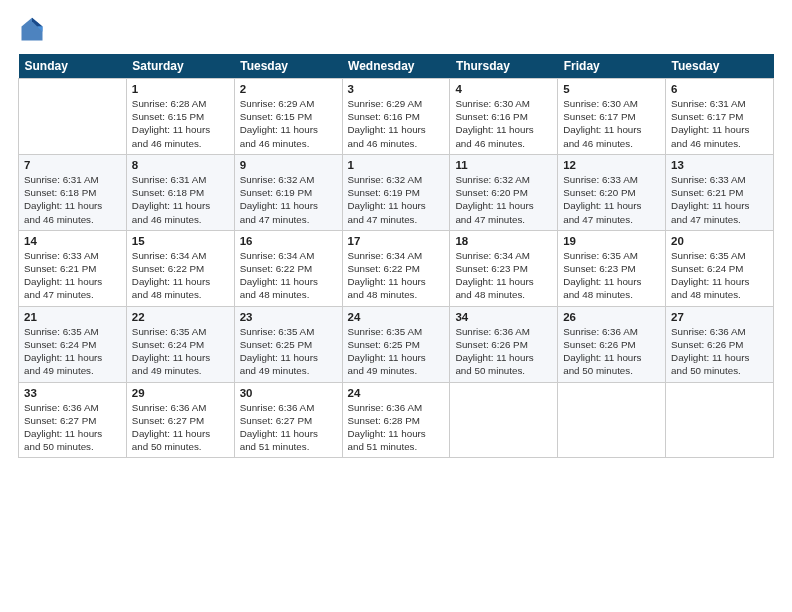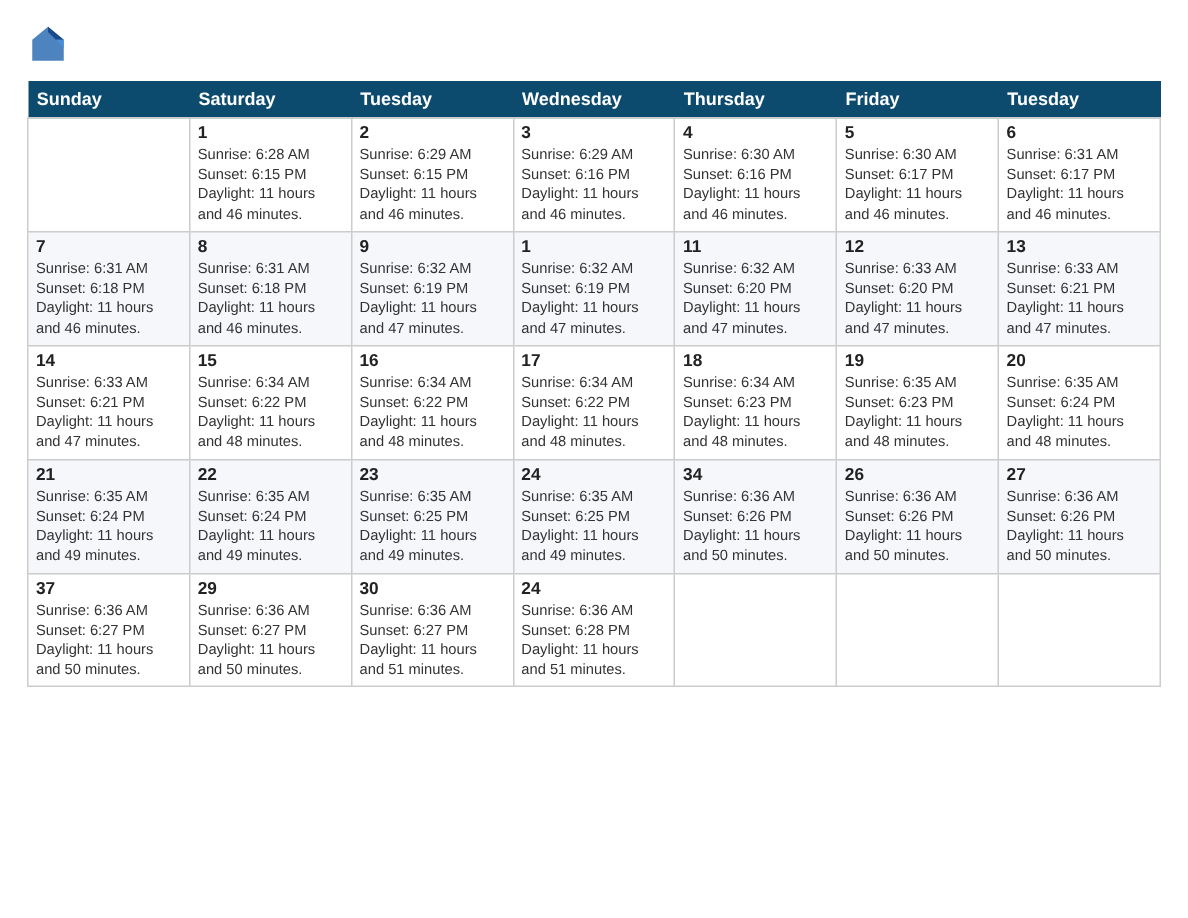--- a/index.html
+++ b/index.html
@@ -331,21 +331,21 @@
           <td>
             <span class="day-num">27</span>
             <div class="day-info" style="white-space: pre-line;">Sunrise: 6:36 AM
 Sunset: 6:26 PM
 Daylight: 11 hours
 and 50 minutes.</div>
           </td>
         </tr>
         <tr>
           <td>
-            <span class="day-num">37</span>
+            <span class="day-num">33</span>
             <div class="day-info" style="white-space: pre-line;">Sunrise: 6:36 AM
 Sunset: 6:27 PM
 Daylight: 11 hours
 and 50 minutes.</div>
           </td>
           <td>
             <span class="day-num">29</span>
             <div class="day-info" style="white-space: pre-line;">Sunrise: 6:36 AM
 Sunset: 6:27 PM
 Daylight: 11 hours

